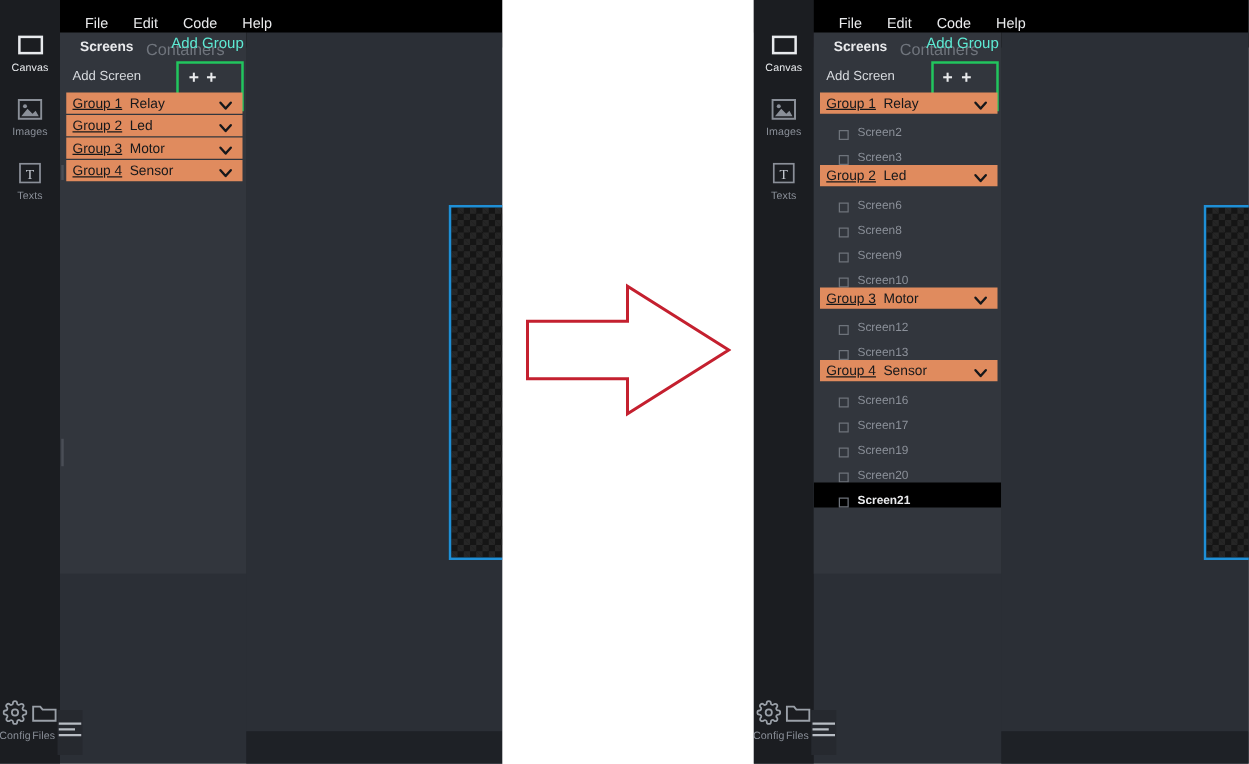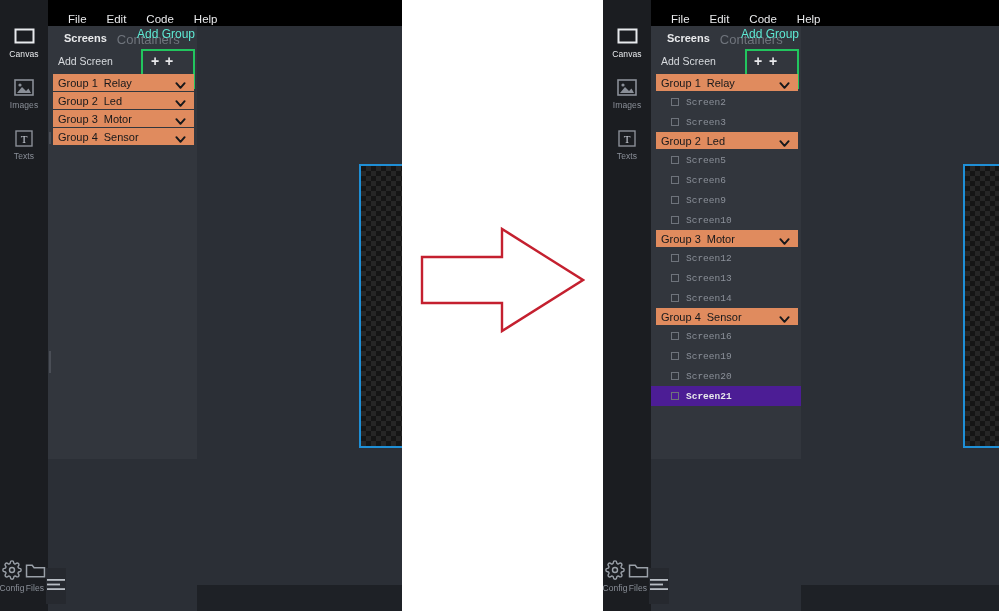--- a/index.html
+++ b/index.html
@@ -144,39 +144,39 @@
     position:relative;
     height:17px;
     margin:0 3px 1px 5px;
     background:#e08b5e;
     display:flex;align-items:center;
     cursor:pointer;
   }
   .grp-num{
     font-size:11px;color:#16181b;padding-left:5px;
     white-space:nowrap;
+    text-decoration:underline;
   }
   .grp-name{
     font-size:11px;color:#16181b;padding-left:6px;
     white-space:nowrap;
   }
   .chev{
     position:absolute;right:8px;top:3px;
     width:11px;height:11px;
   }
   .screen-row{
     position:relative;
     height:20px;
-    display:flex;align-items:center;
+    display:flex;align-items:flex-end;
     padding-left:20px;
     cursor:pointer;
-    font-family:Liberation Mono, monospace;
   }
   .screen-row.selected{
-    background:#4c1d95;
+    background:#000000;
   }
   .screen-row.selected .screen-lbl{
     color:#e9eaec;font-weight:bold;
   }
   .chkbox{
     width:8px;height:8px;
     border:1px solid #6e737b;
     box-sizing:border-box;
     margin-right:7px;
     flex:0 0 auto;
@@ -465,25 +465,25 @@
         </div>
         <div class="group-hdr">
           <span class="grp-num">Group 2</span>
           <span class="grp-name">Led</span>
           <span class="chev"><svg width="11" height="11" viewBox="0 0 12 12">
               <path d="M1.5 3.5 L6 8.5 L10.5 3.5" fill="none" stroke="#16181b" stroke-width="2.1" stroke-linecap="round" stroke-linejoin="round"></path>
             </svg></span>
         </div>
         <div class="screen-row">
           <span class="chkbox"></span>
-          <span class="screen-lbl">Screen5</span>
-        </div>
-        <div class="screen-row">
-          <span class="chkbox"></span>
           <span class="screen-lbl">Screen6</span>
+        </div>
+        <div class="screen-row">
+          <span class="chkbox"></span>
+          <span class="screen-lbl">Screen8</span>
         </div>
         <div class="screen-row">
           <span class="chkbox"></span>
           <span class="screen-lbl">Screen9</span>
         </div>
         <div class="screen-row">
           <span class="chkbox"></span>
           <span class="screen-lbl">Screen10</span>
         </div>
         <div class="group-hdr">
@@ -494,37 +494,37 @@
             </svg></span>
         </div>
         <div class="screen-row">
           <span class="chkbox"></span>
           <span class="screen-lbl">Screen12</span>
         </div>
         <div class="screen-row">
           <span class="chkbox"></span>
           <span class="screen-lbl">Screen13</span>
         </div>
-        <div class="screen-row">
-          <span class="chkbox"></span>
-          <span class="screen-lbl">Screen14</span>
-        </div>
         <div class="group-hdr">
           <span class="grp-num">Group 4</span>
           <span class="grp-name">Sensor</span>
           <span class="chev"><svg width="11" height="11" viewBox="0 0 12 12">
               <path d="M1.5 3.5 L6 8.5 L10.5 3.5" fill="none" stroke="#16181b" stroke-width="2.1" stroke-linecap="round" stroke-linejoin="round"></path>
             </svg></span>
         </div>
         <div class="screen-row">
           <span class="chkbox"></span>
           <span class="screen-lbl">Screen16</span>
         </div>
         <div class="screen-row">
           <span class="chkbox"></span>
+          <span class="screen-lbl">Screen17</span>
+        </div>
+        <div class="screen-row">
+          <span class="chkbox"></span>
           <span class="screen-lbl">Screen19</span>
         </div>
         <div class="screen-row">
           <span class="chkbox"></span>
           <span class="screen-lbl">Screen20</span>
         </div>
         <div class="screen-row selected">
           <span class="chkbox"></span>
           <span class="screen-lbl">Screen21</span>
         </div>

